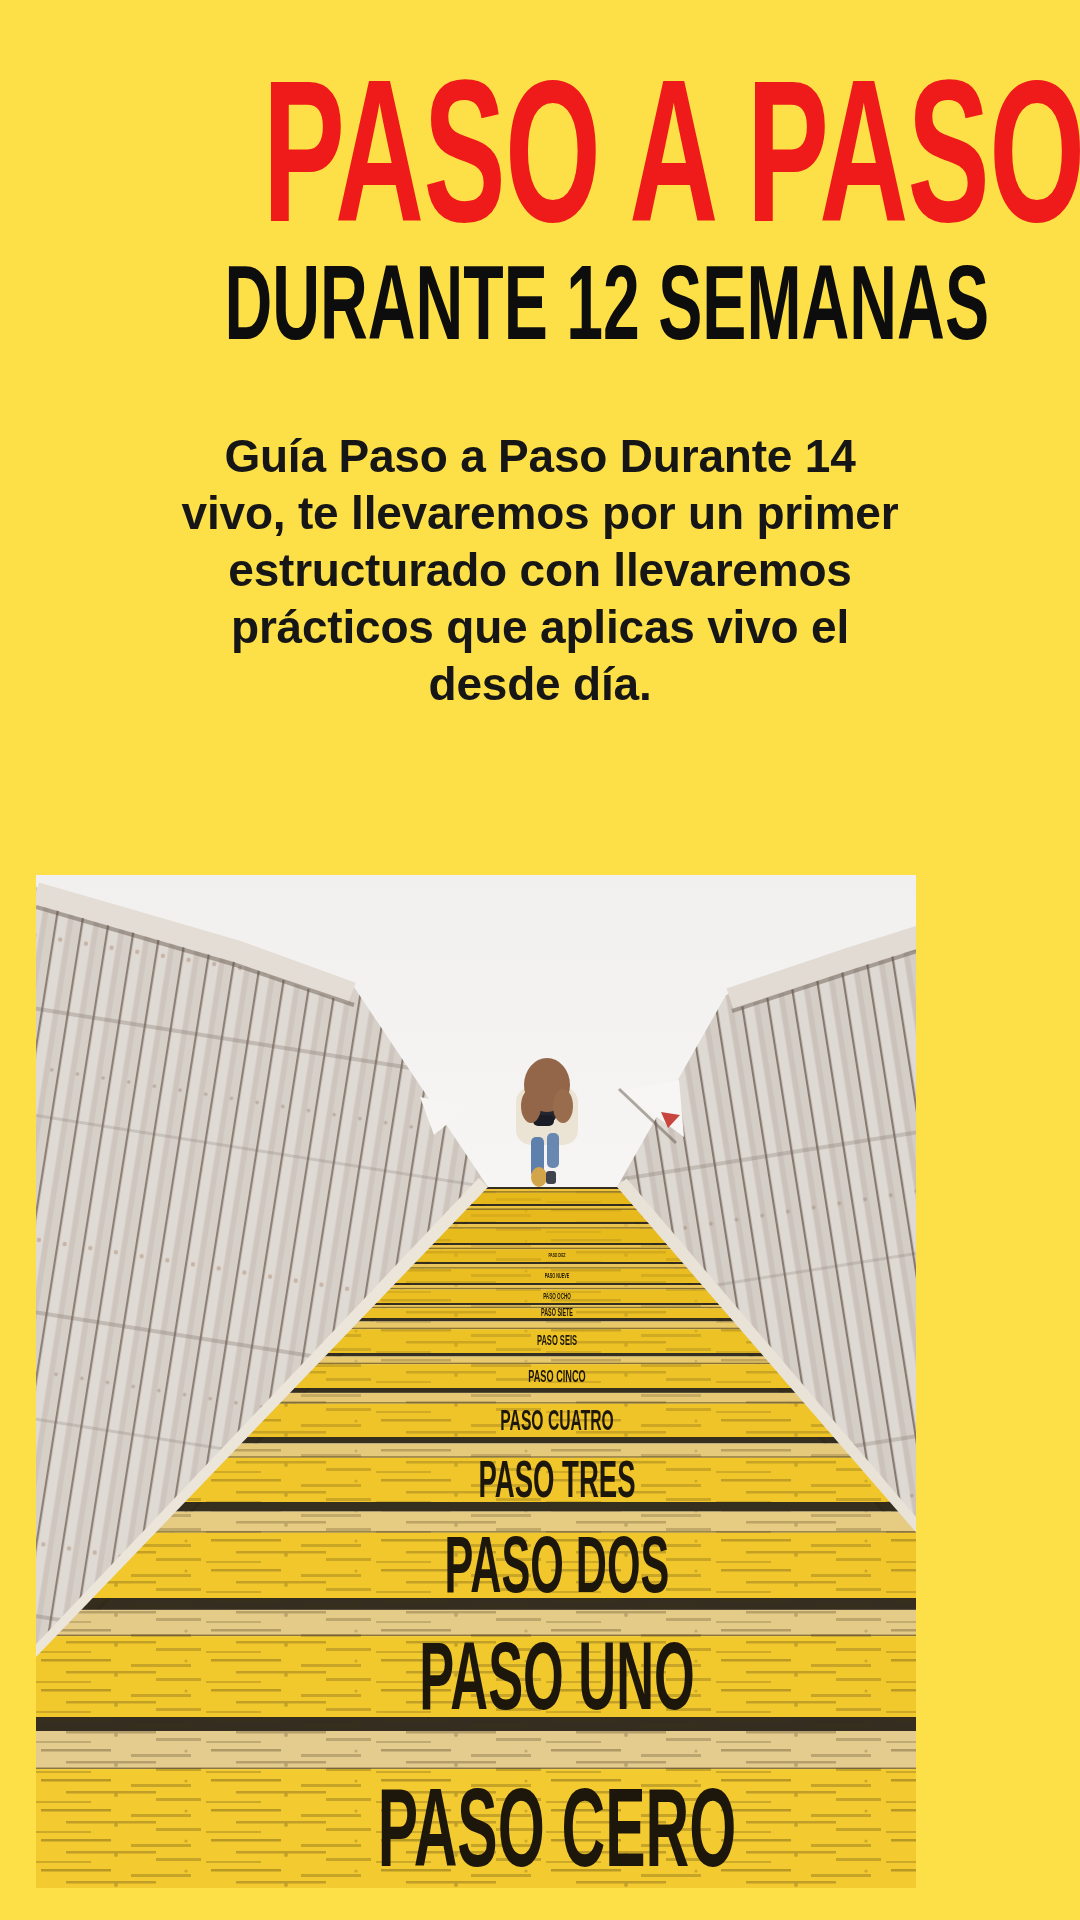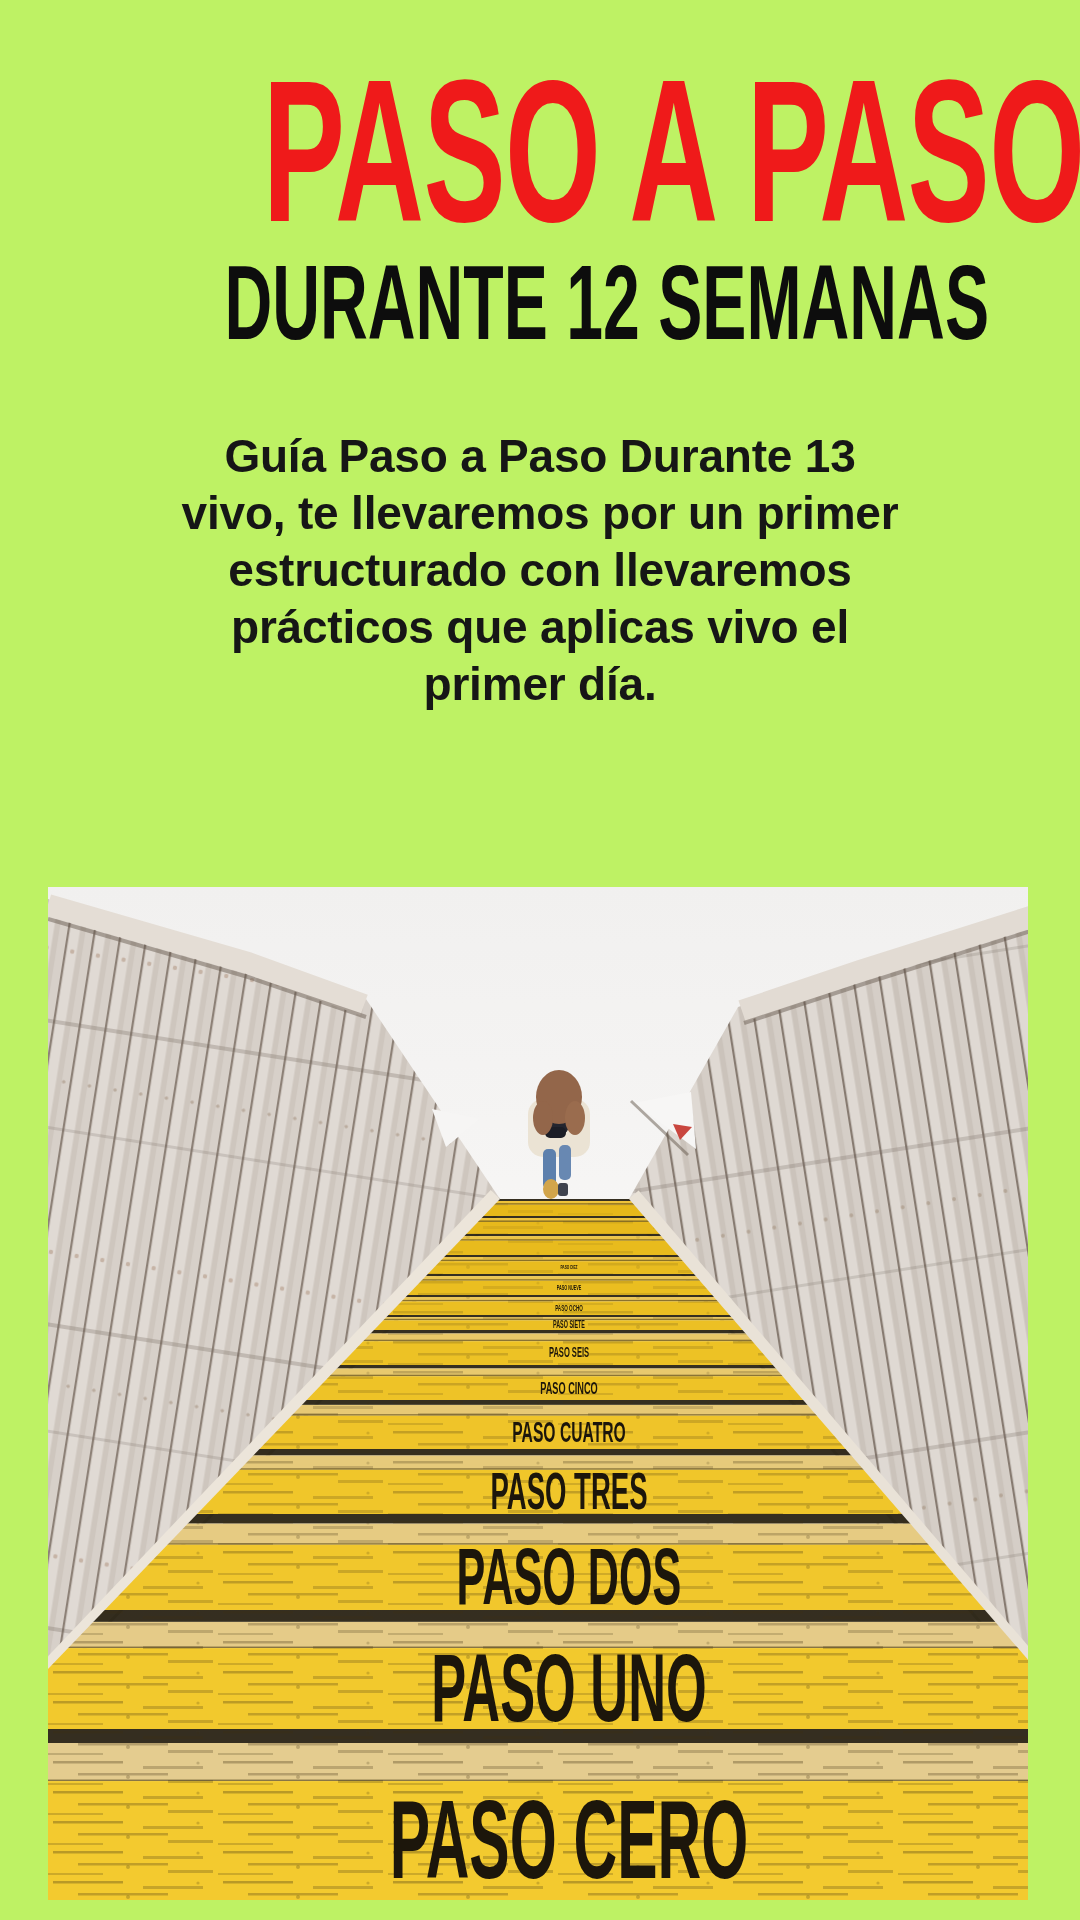--- a/index.html
+++ b/index.html
@@ -1,18 +1,18 @@
 <!DOCTYPE html>
 <html><head>
 <meta charset="utf-8">
 <style>
   html,body{margin:0;padding:0;background:#e8e8e8;}
   .canvas{
     position:relative;width:1080px;height:1920px;margin:0 auto;
-    background:#bef264;overflow:hidden;
+    background:#fde047;overflow:hidden;
     font-family:"Liberation Sans", sans-serif;
   }
   
   .cond{
     display:inline-block;white-space:nowrap;
     transform-origin:50% 50%;
     font-weight:700;line-height:1;
   }
   .title-wrap{position:absolute;top:50px;left:0;width:100%;text-align:center;}
   .title-wrap .cond{
@@ -22,45 +22,45 @@
   .subtitle-wrap .cond{
     font-size:105px;color:#0d0d0d;transform:scaleX(0.63);letter-spacing:0px;
   }
   .intro{
     position:absolute;top:428px;left:90px;width:900px;
     text-align:center;color:#161616;
     font-size:46px;line-height:57px;font-weight:700;letter-spacing:-0.2px;
   }
   .intro-line{display:block;}
   .photo{
-    position:absolute;left:36px;top:875px;width:980px;height:1013px;
-    margin:12px;overflow:hidden;background:#f3f2f0;
+    position:absolute;left:36px;top:875px;width:880px;height:1013px;
+    margin:0;overflow:hidden;background:#f3f2f0;
   }
   .photo svg{display:block;width:1008px;height:1013px;}
   svg text{font-family:"Liberation Sans", sans-serif;}
 </style>
 </head>
 <body>
 
 <div class="canvas">
 
   <div class="title-wrap">
     <span class="cond">PASO A PASO</span>
   </div>
 
   <div class="subtitle-wrap">
     <span class="cond">DURANTE 12 SEMANAS</span>
   </div>
 
   <div class="intro">
-      <div class="intro-line">Guía Paso a Paso Durante 13</div>
+      <div class="intro-line">Guía Paso a Paso Durante 14</div>
       <div class="intro-line">vivo, te llevaremos por un primer</div>
       <div class="intro-line">estructurado con llevaremos</div>
       <div class="intro-line">prácticos que aplicas vivo el</div>
-      <div class="intro-line">primer día.</div>
+      <div class="intro-line">desde día.</div>
     </div>
 
   <figure class="photo">
     <svg viewBox="0 0 1008 1013" xmlns="http://www.w3.org/2000/svg">
       <defs>
         <linearGradient id="skyG" x1="0" y1="0" x2="0" y2="1">
           <stop offset="0" stop-color="#f1f0ef"></stop>
           <stop offset="0.35" stop-color="#f7f6f5"></stop>
           <stop offset="1" stop-color="#f3f1ee"></stop>
         </linearGradient>

